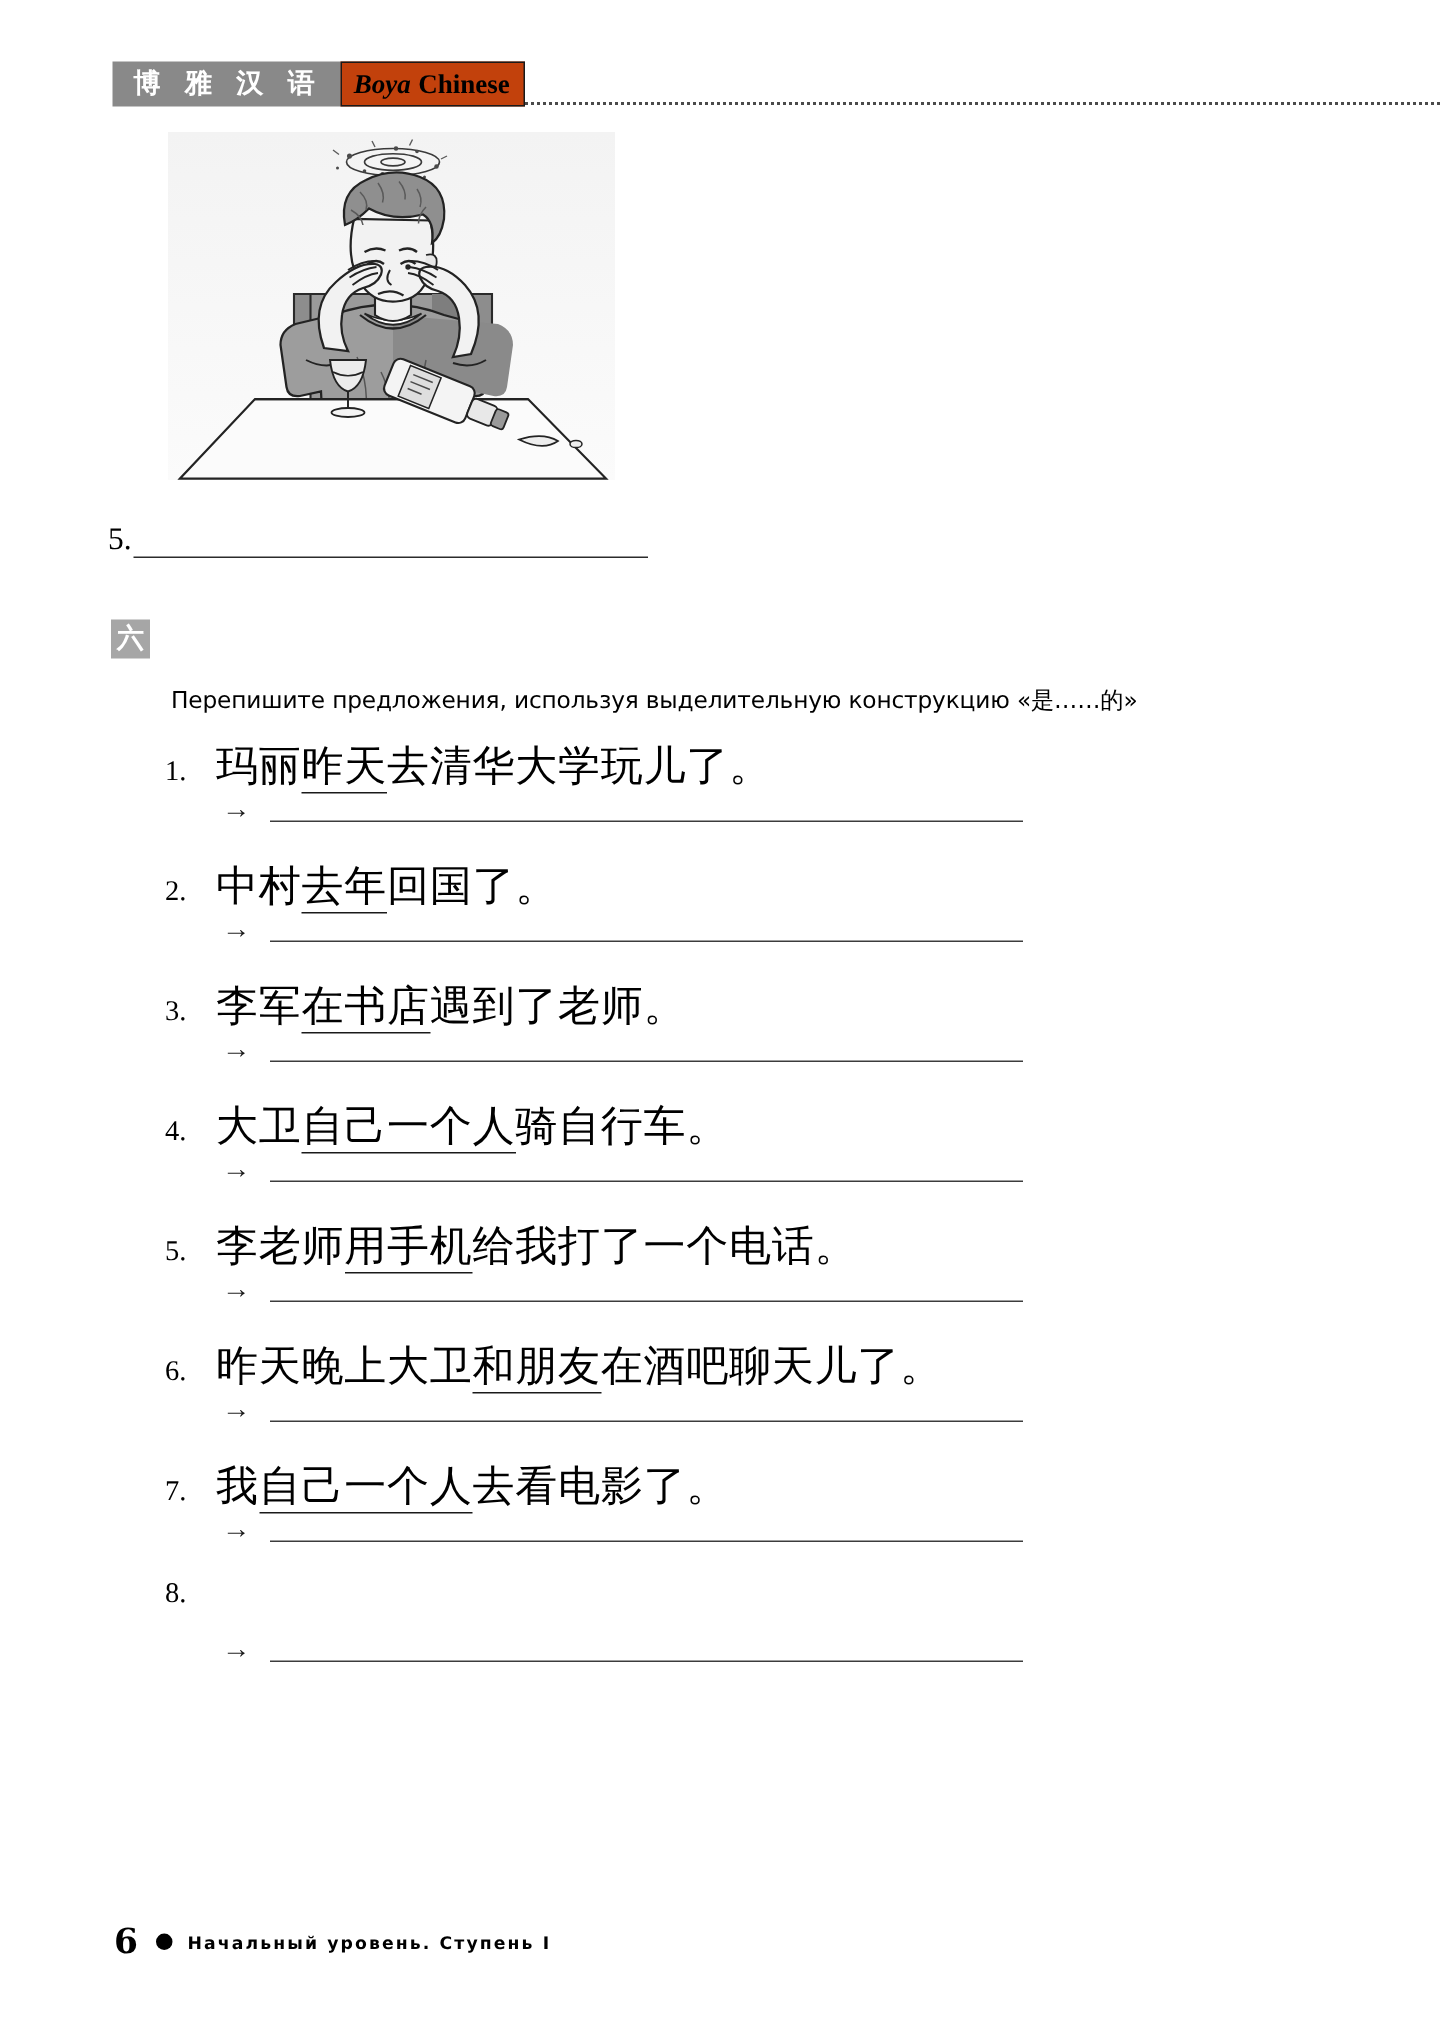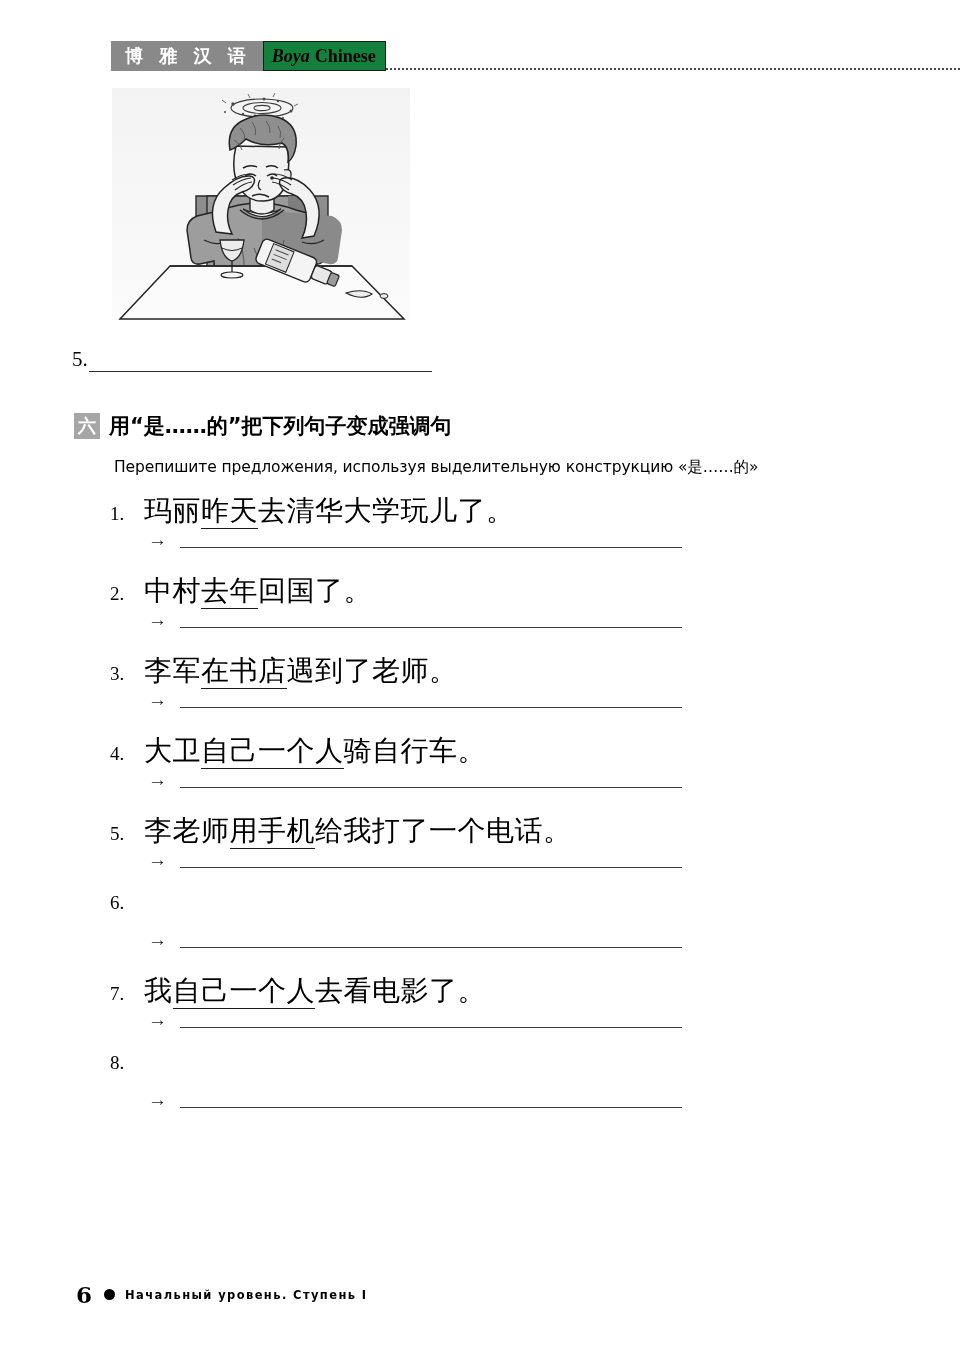--- a/index.html
+++ b/index.html
@@ -18,39 +18,38 @@
 
   
   .page-header {
     position: absolute;
     left: 75px;
     top: 41px;
     right: 0;
     height: 30px;
     display: flex;
     align-items: stretch;
-    margin-left: 36px;
   }
   .brand-cn {
     background: #898989;
     color: #ffffff;
     font-family: "DejaVu Serif", "Liberation Serif", serif;
     font-size: 18px;
     font-weight: bold;
     letter-spacing: 5px;
     padding: 0 12px 0 14px;
     display: flex;
     align-items: center;
     line-height: 1;
     height: 30px;
     box-sizing: border-box;
   }
   .brand-en {
     border: 1.6px solid #1a1a1a;
-    background: #15803d;
+    background: #c2410c;
     height: 30px;
     box-sizing: border-box;
     display: flex;
     align-items: center;
     padding: 0 9px 0 8px;
     font-size: 18px;
     font-weight: bold;
     font-family: "Liberation Serif", "DejaVu Serif", serif;
     white-space: nowrap;
   }
@@ -348,21 +347,20 @@
   </svg>
 </div>
 
 <div class="lead-blank">
   <span class="num">5.</span>
   <span class="rule"></span>
 </div>
 
 <div class="section-head">
   <span class="section-marker">六</span>
-  <span class="section-title">用“是……的”把下列句子变成强调句</span>
 </div>
 <div class="section-sub">Перепишите предложения, используя выделительную конструкцию «是……的»</div>
 
 <div class="exercises">
 
   <div class="ex-item">
     <div class="ex-q">
       <span class="ex-num">1.</span>
       <span class="ex-text"><span>玛丽</span><u>昨天</u><span>去清华大学玩儿了。</span></span>
     </div>
@@ -412,20 +410,21 @@
     </div>
     <div class="ex-answer">
       <span class="arrow-icon">→</span>
       <span class="answer-rule"></span>
     </div>
   </div>
 
   <div class="ex-item">
     <div class="ex-q">
       <span class="ex-num">6.</span>
+      <span class="ex-text"><span>昨天晚上大卫</span><u>和朋友</u><span>在酒吧聊天儿了。</span></span>
     </div>
     <div class="ex-answer">
       <span class="arrow-icon">→</span>
       <span class="answer-rule"></span>
     </div>
   </div>
 
   <div class="ex-item">
     <div class="ex-q">
       <span class="ex-num">7.</span>

